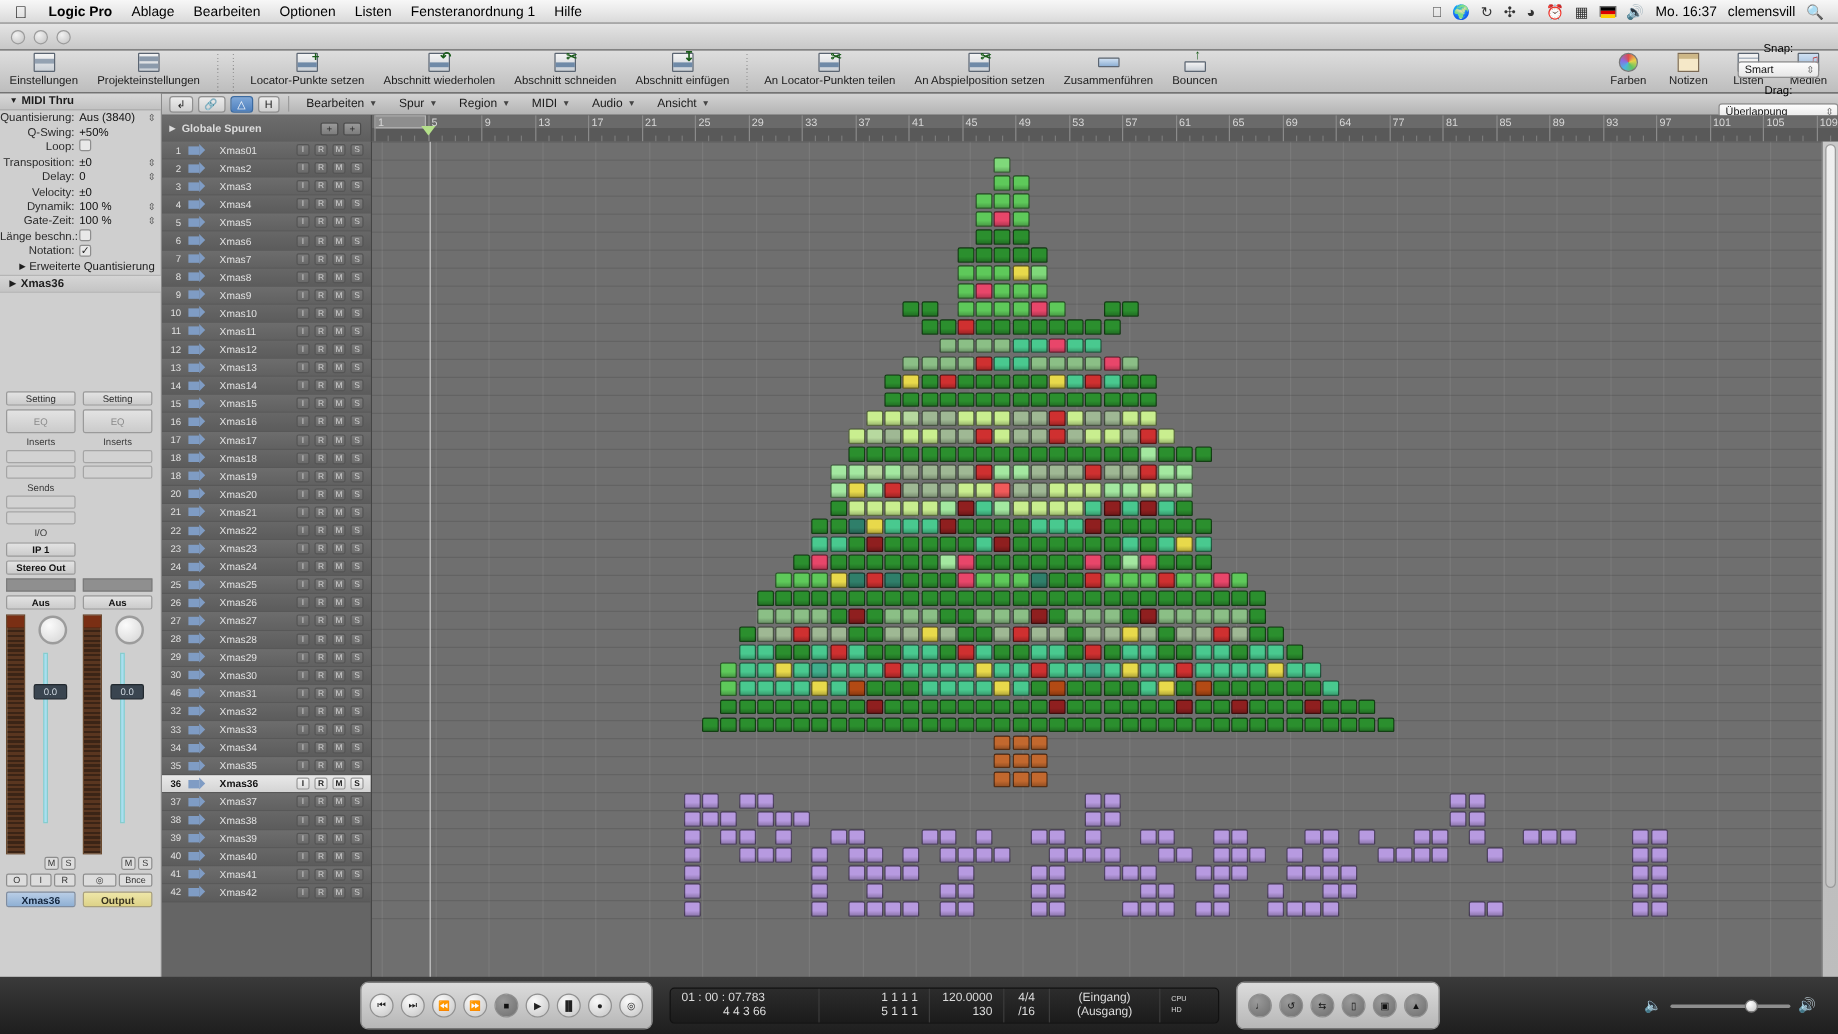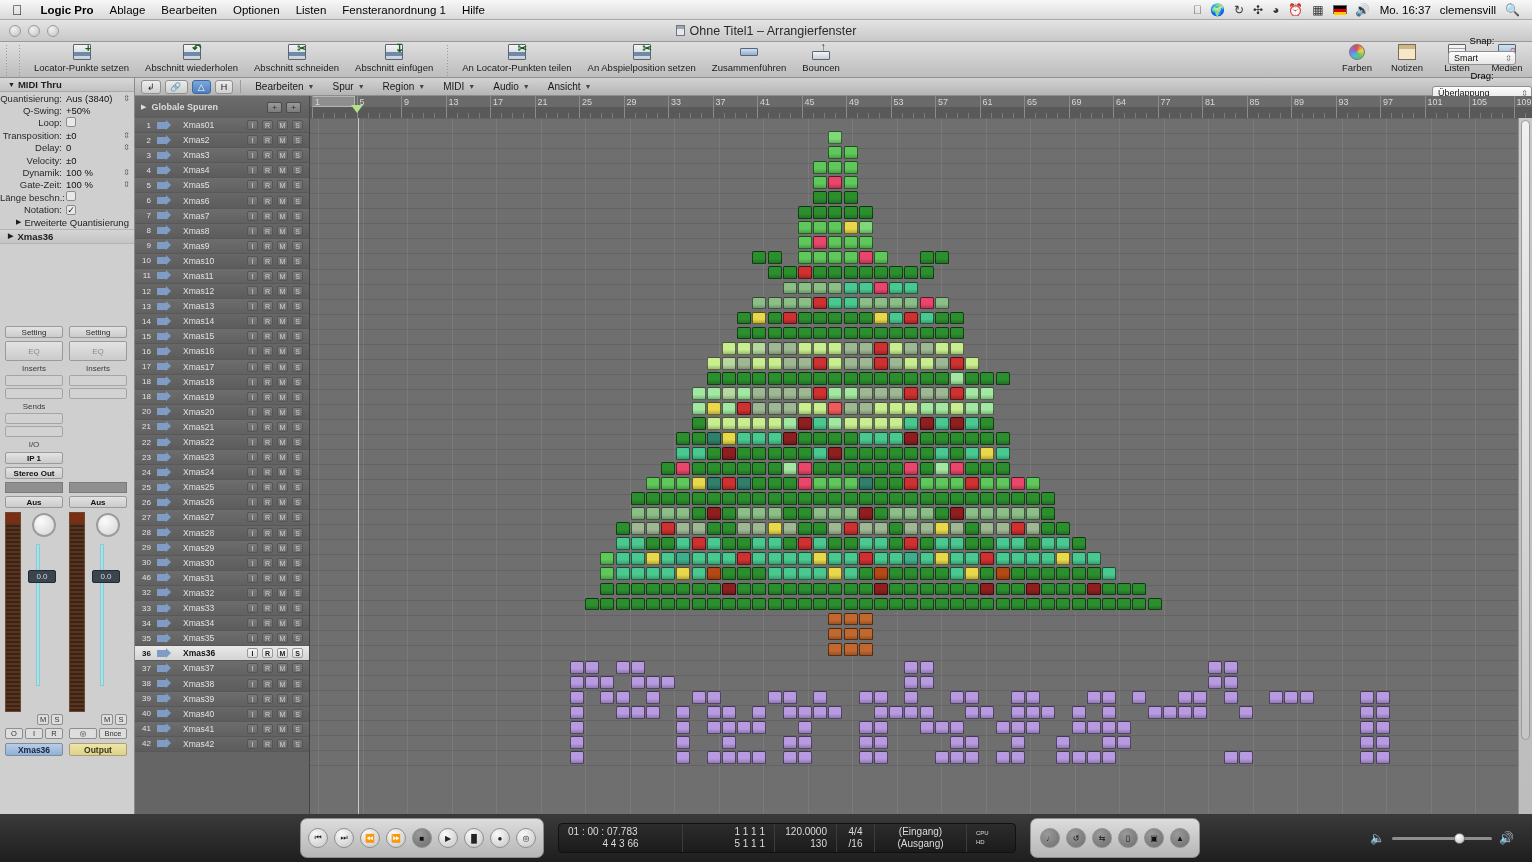--- a/index.html
+++ b/index.html
@@ -259,26 +259,40 @@
       <span class="ic">🔍</span>
     </div>
   </div>
 
   <div class="titlebar">
     <div class="tl-buttons">
       <span></span>
       <span></span>
       <span></span>
     </div>
-    <div class="wtitle">
-      <span class="doc"></span><span>Ohne Titel1 – Arrangierfenster</span>
+  </div>
+
+  <div class="toolbar">
+    <div class="tb-group">
+      <div class="tb-item">
+        <div class="tb-ic">
+            <span class="ic-box"></span>
+            <span class="ic-bar" style="top:6px;background:#94a2b2"></span>
+          </div>
+        <div class="tb-lbl">Einstellungen</div>
+      </div>
+      <div class="tb-item">
+        <div class="tb-ic">
+            <span class="ic-box"></span>
+            <span class="ic-bar" style="top:4px;background:#8b9aab"></span>
+            <span class="ic-bar" style="top:10px;background:#8b9aab"></span>
+          </div>
+        <div class="tb-lbl">Projekteinstellungen</div>
+      </div>
     </div>
-  </div>
-
-  <div class="toolbar">
     <div class="tb-sep"></div>
     <div class="tb-sep"></div>
     <div class="tb-group">
       <div class="tb-item">
         <div class="tb-ic">
             <span class="ic-box"></span>
             <span class="ic-bar" style="top:9px;background:#6f8aa8"></span>
             <span class="ic-x">+</span>
           </div>
         <div class="tb-lbl">Locator-Punkte setzen</div>

